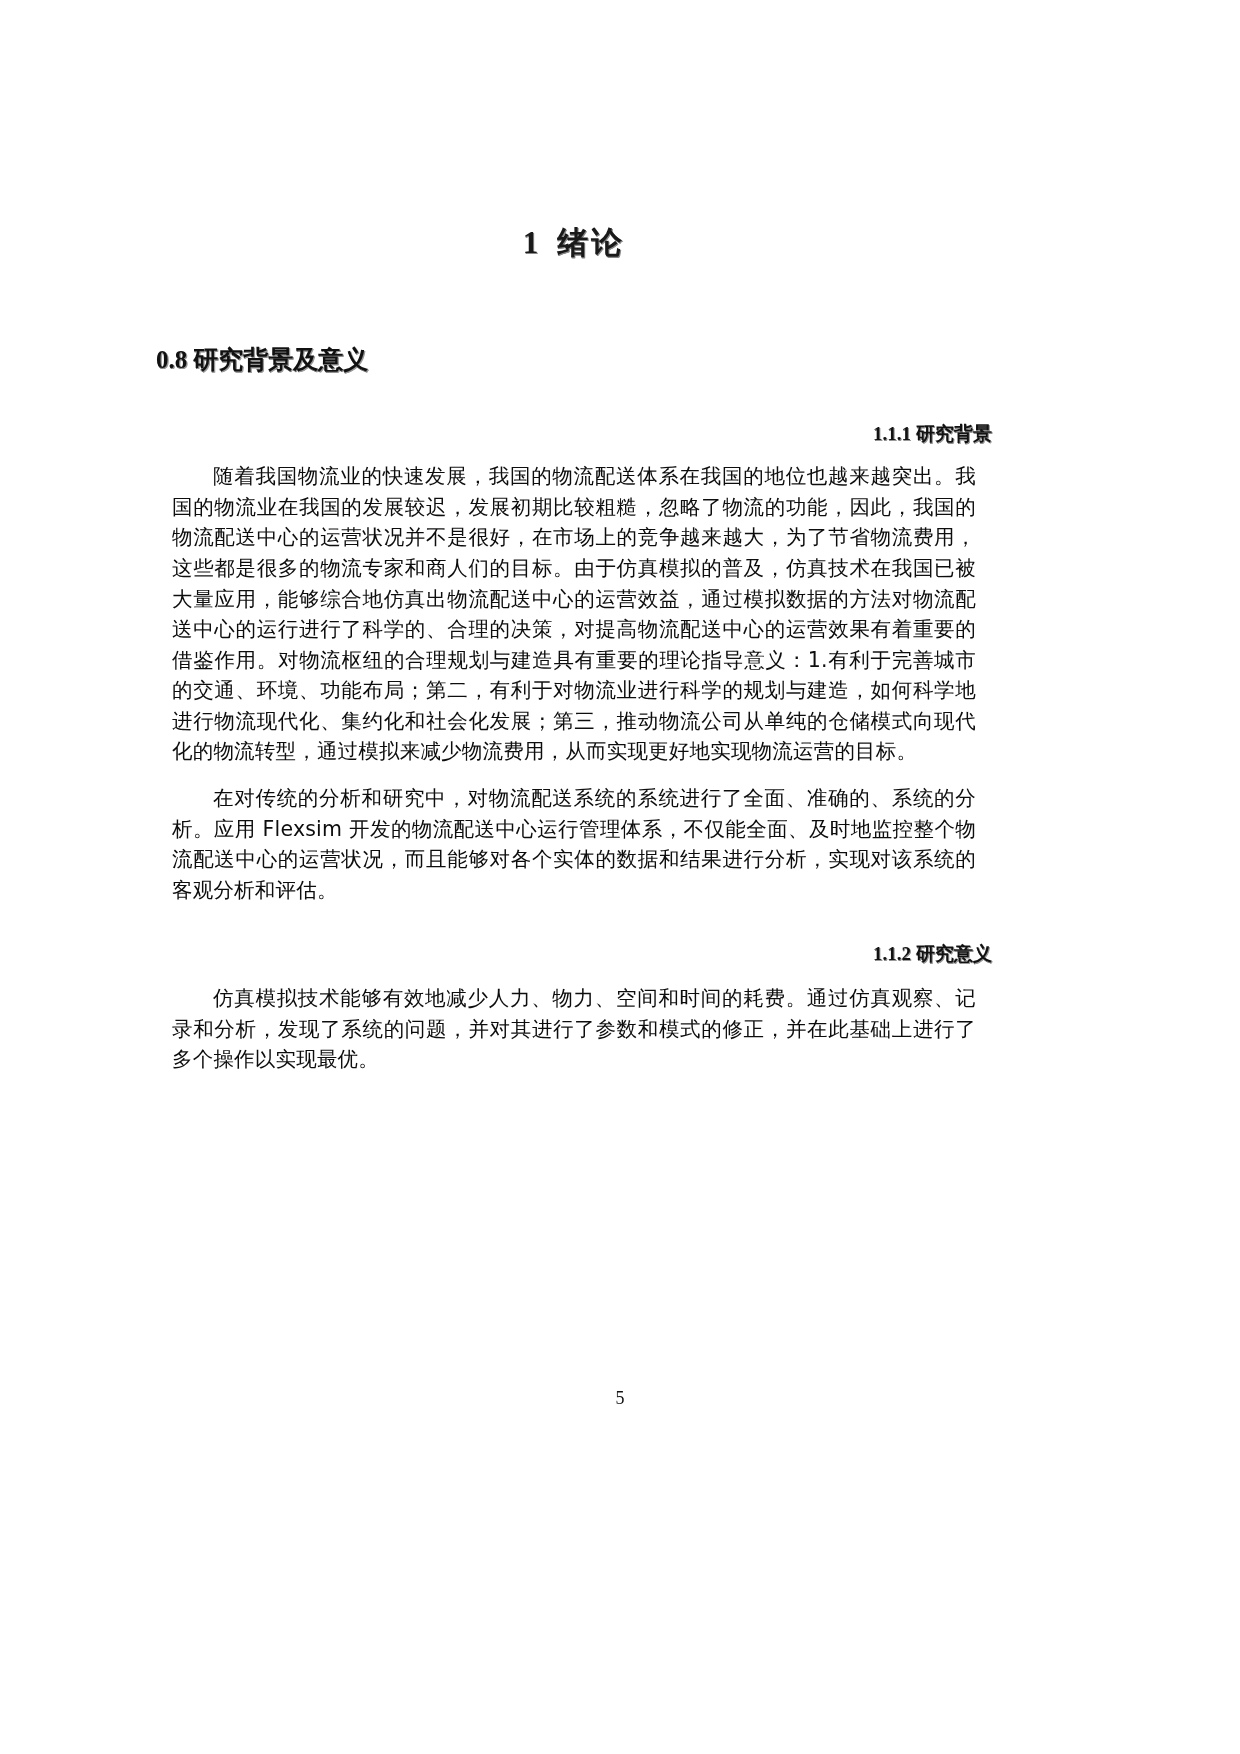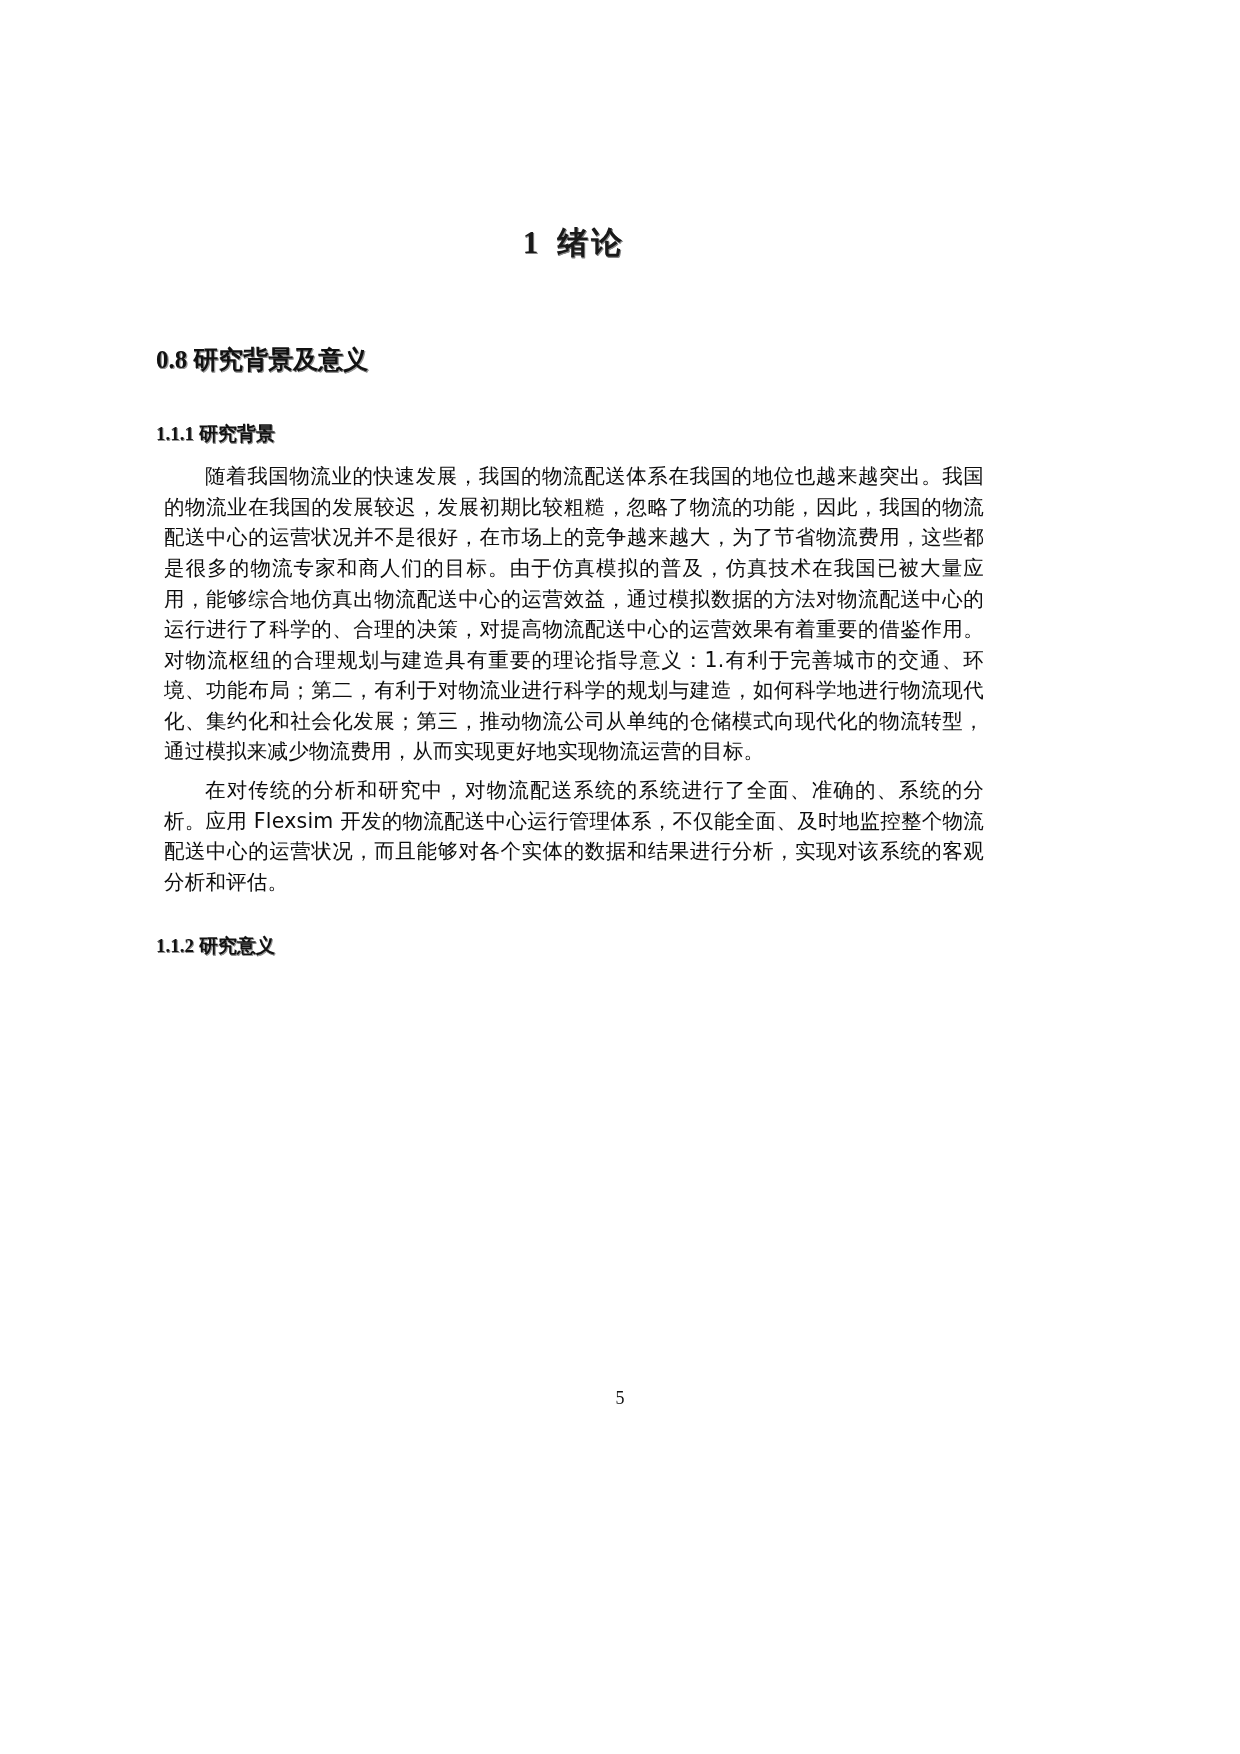--- a/index.html
+++ b/index.html
@@ -73,37 +73,38 @@
 
   
   .h3 {
     font-size: 19px;
     font-weight: bold;
     margin: 46px 0 0 0;
     line-height: 1.3;
     color: #111;
     text-shadow: 1px 1px 0 #9a9a9a, 0.5px 0.5px 0 #4a4a4a;
     font-family: "DejaVu Sans", sans-serif;
+    text-align: right;
   }
   .h3.second {
     margin-top: 36px;
   }
   .h3 .n {
     font-family: "Liberation Serif", serif;
     margin-right: 5px;
   }
 
   
   .para {
     font-size: 20.5px;
     line-height: 30.6px;
     text-align: justify;
     text-justify: inter-ideograph;
     text-indent: 2em;
-    margin: 8px;
+    margin: 16px;
     font-family: "DejaVu Sans", "Liberation Sans", sans-serif;
     color: #0d0d0d;
     letter-spacing: 0.2px;
   }
   .para.first-after-h3 { margin-top: 14px; }
 
   
   .page-number {
     position: absolute;
     left: 0;
@@ -133,17 +134,18 @@
       <span class="n">1.1.1</span><span>研究背景</span>
     </h3>
 
     <p class="para first-after-h3">随着我国物流业的快速发展，我国的物流配送体系在我国的地位也越来越突出。我国的物流业在我国的发展较迟，发展初期比较粗糙，忽略了物流的功能，因此，我国的物流配送中心的运营状况并不是很好，在市场上的竞争越来越大，为了节省物流费用，这些都是很多的物流专家和商人们的目标。由于仿真模拟的普及，仿真技术在我国已被大量应用，能够综合地仿真出物流配送中心的运营效益，通过模拟数据的方法对物流配送中心的运行进行了科学的、合理的决策，对提高物流配送中心的运营效果有着重要的借鉴作用。对物流枢纽的合理规划与建造具有重要的理论指导意义：1.有利于完善城市的交通、环境、功能布局；第二，有利于对物流业进行科学的规划与建造，如何科学地进行物流现代化、集约化和社会化发展；第三，推动物流公司从单纯的仓储模式向现代化的物流转型，通过模拟来减少物流费用，从而实现更好地实现物流运营的目标。</p>
     <p class="para">在对传统的分析和研究中，对物流配送系统的系统进行了全面、准确的、系统的分析。应用 Flexsim 开发的物流配送中心运行管理体系，不仅能全面、及时地监控整个物流配送中心的运营状况，而且能够对各个实体的数据和结果进行分析，实现对该系统的客观分析和评估。</p>
 
     <h3 class="h3 second">
       <span class="n">1.1.2</span><span>研究意义</span>
     </h3>
 
+    <p class="para">仿真模拟技术能够有效地减少人力、物力、空间和时间的耗费。通过仿真观察、记录和分析，发现了系统的问题，并对其进行了参数和模式的修正，并在此基础上进行了多个操作以实现最优。</p>
 
   </div>
 
   <div class="page-number">5</div>
 </div>
 
 </body></html>

